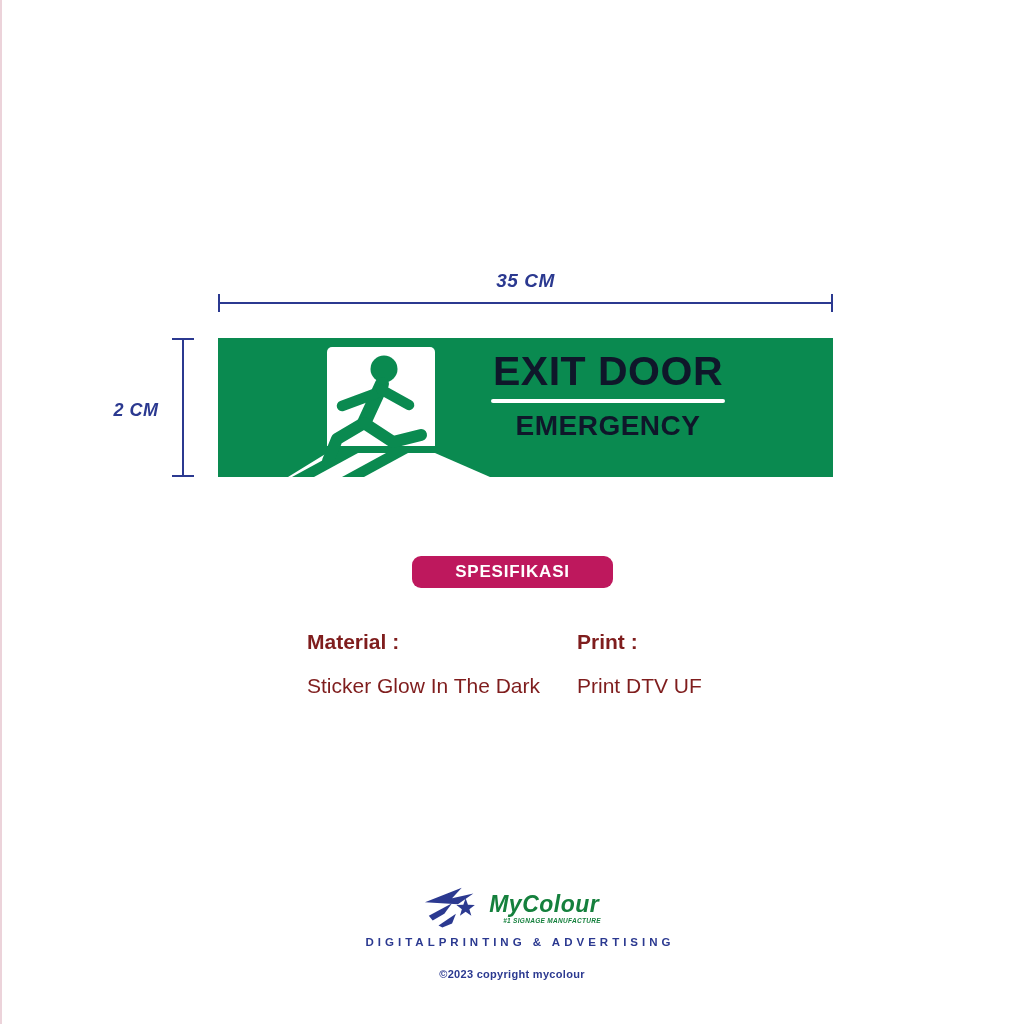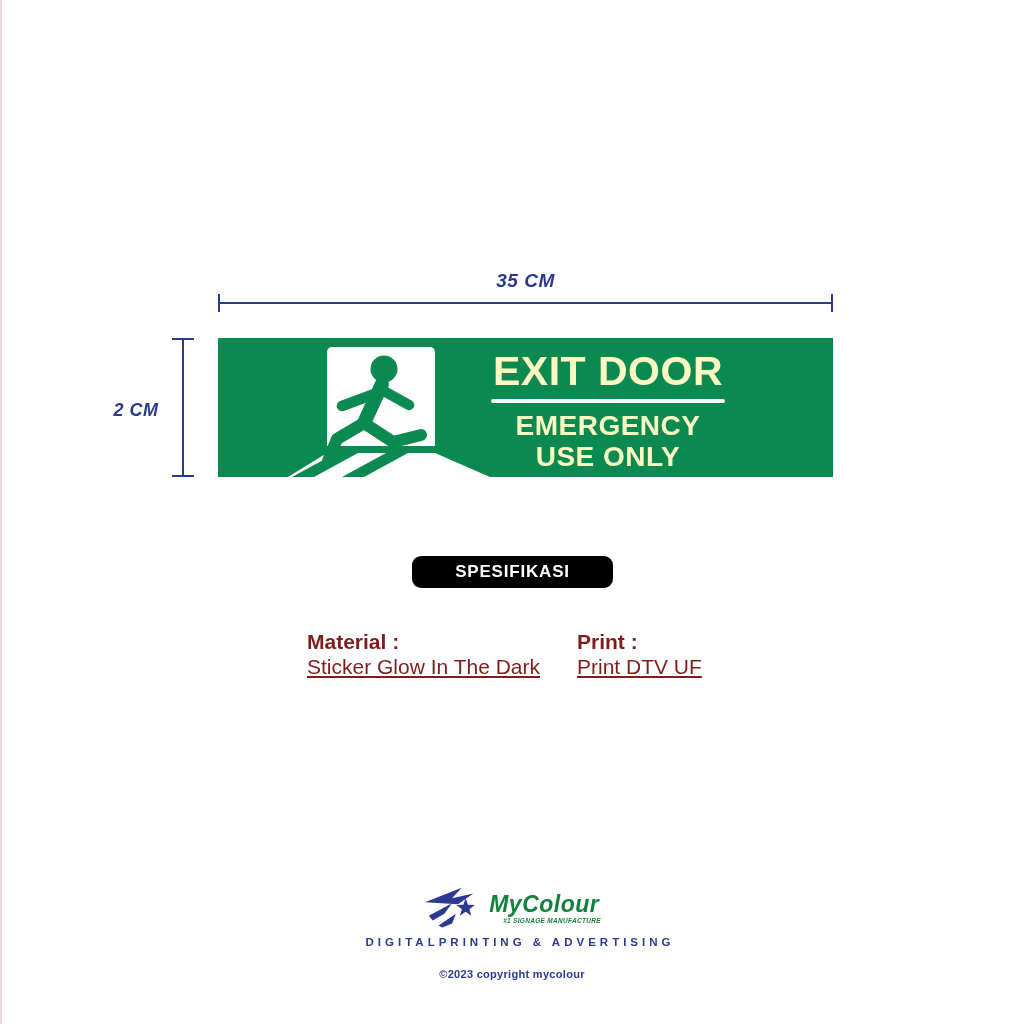--- a/index.html
+++ b/index.html
@@ -28,39 +28,39 @@
     content:"";position:absolute;width:22px;height:2px;left:-10px;background:#2b3990;
   }
   .dim-vline::before{top:0;}
   .dim-vline::after{bottom:0;}
 
   
   .sign{position:absolute;left:218px;top:338px;width:615px;height:139px;background:#0a8a50;}
   .sign-icon{position:absolute;left:0;top:0;}
   .sign-text{
     position:absolute;left:245px;top:0;width:290px;height:139px;
-    text-align:center;color:#fef9c3;padding-top:13px;box-sizing:border-box;
+    text-align:center;color:#0f172a;padding-top:13px;box-sizing:border-box;
   }
   .sign-title{font-size:41px;font-weight:800;letter-spacing:0.5px;line-height:1;}
   .sign-rule{width:234px;height:4px;margin:7px auto 7px;background:#ffffff;border-radius:2px;}
   .sign-line{font-size:28px;font-weight:800;letter-spacing:0.5px;line-height:1.12;}
 
   
   .badge{
-    position:absolute;left:412px;top:556px;width:201px;height:32px;background:#000000;
+    position:absolute;left:412px;top:556px;width:201px;height:32px;background:#be185d;
     border-radius:9px;display:flex;align-items:center;justify-content:center;
     color:#ffffff;font-size:17px;font-weight:800;letter-spacing:0.8px;
   }
 
   
   .spec-col{position:absolute;top:630px;color:#7f1d1d;}
   .spec-col-material{left:307px;}
   .spec-col-print{left:577px;}
   .spec-label{font-size:21px;font-weight:800;}
-  .spec-value{font-size:21px;font-weight:400;margin-top:1px;text-decoration:underline;}
+  .spec-value{font-size:21px;font-weight:400;margin-top:20px;}
 
   
   .brand-row{
     position:absolute;left:0;top:886px;width:1024px;
     display:flex;align-items:center;justify-content:center;gap:4px;
   }
   .brand-text{color:#15803d;}
   .brand-name{font-size:23px;font-weight:900;font-style:italic;letter-spacing:0.5px;line-height:1;}
   .brand-tagline{font-size:6.5px;font-weight:700;font-style:italic;letter-spacing:0.3px;margin:1px 0 0 14px;}
   .services{
@@ -106,21 +106,20 @@
         <path d="M159,55 L124,68" stroke-width="10.5"></path>
         <path d="M164,52 L191,67" stroke-width="10.5"></path>
         <path d="M146,85 L119,101 L110,123" stroke-width="12"></path>
         <path d="M146,85 L175,104 L203,97" stroke-width="12"></path>
       </g>
     </svg>
     <div class="sign-text">
       <div class="sign-title">EXIT DOOR</div>
       <div class="sign-rule"></div>
       <div class="sign-line">EMERGENCY</div>
-      <div class="sign-line">USE ONLY</div>
     </div>
   </div>
 
   <div class="badge">SPESIFIKASI</div>
 
   <div class="spec-col spec-col-material">
     <div class="spec-label">Material :</div>
     <div class="spec-value">Sticker Glow In The Dark</div>
   </div>
   <div class="spec-col spec-col-print">

